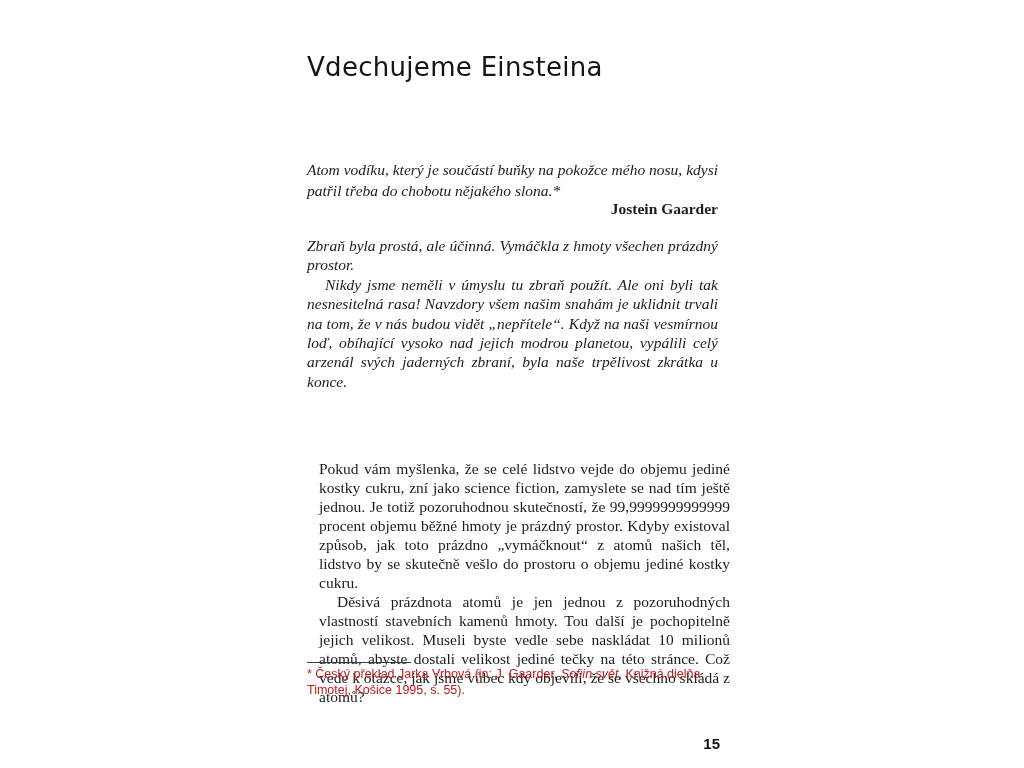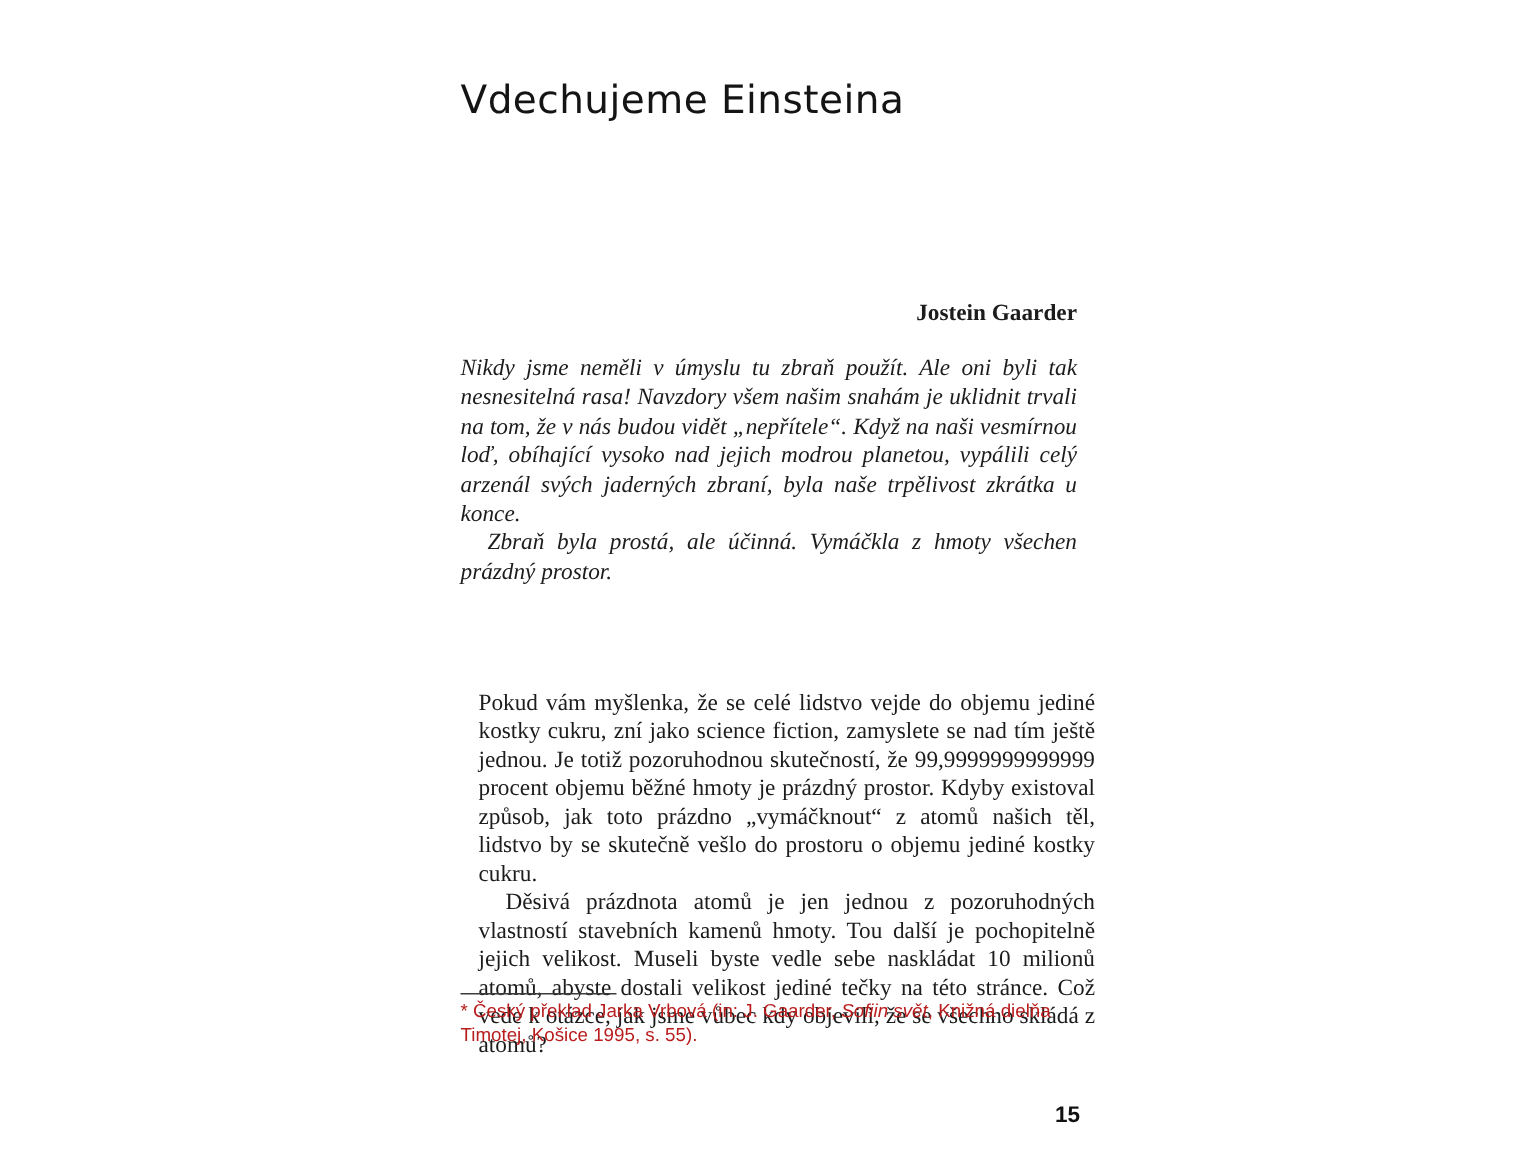--- a/index.html
+++ b/index.html
@@ -111,26 +111,27 @@
   }
 </style>
 </head>
 <body>
 
 <div class="page">
 
   <h1 class="chapter-title">Vdechujeme Einsteina</h1>
 
 
+  <div class="epigraph">Atom vodíku, který je součástí buňky na pokožce mého nosu, kdysi patřil třeba do chobotu nějakého slona.*</div>
 
   <div class="epigraph-attribution">Jostein Gaarder</div>
 
   <div class="fiction-block">
+    <p>Zbraň byla prostá, ale účinná. Vymáčkla z hmoty všechen prázdný prostor.</p>
     <p>Nikdy jsme neměli v úmyslu tu zbraň použít. Ale oni byli tak nesnesitelná rasa! Navzdory všem našim snahám je uklidnit trvali na tom, že v nás budou vidět „nepřítele“. Když na naši vesmírnou loď, obíhající vysoko nad jejich modrou planetou, vypálili celý arzenál svých jaderných zbraní, byla naše trpělivost zkrátka u konce.</p>
-    <p>Zbraň byla prostá, ale účinná. Vymáčkla z hmoty všechen prázdný prostor.</p>
   </div>
 
   <div class="body-block">
     <p>Pokud vám myšlenka, že se celé lidstvo vejde do objemu jediné kostky cukru, zní jako science fiction, zamyslete se nad tím ještě jednou. Je totiž pozoruhodnou skutečností, že 99,9999999999999 procent objemu běžné hmoty je prázdný prostor. Kdyby existoval způsob, jak toto prázdno „vymáčknout“ z atomů našich těl, lidstvo by se skutečně vešlo do prostoru o objemu jediné kostky cukru.</p>
     <p>Děsivá prázdnota atomů je jen jednou z pozoruhodných vlastností stavebních kamenů hmoty. Tou další je pochopitelně jejich velikost. Museli byste vedle sebe naskládat 10 milionů atomů, abyste dostali velikost jediné tečky na této stránce. Což vede k otázce, jak jsme vůbec kdy objevili, že se všechno skládá z atomů?</p>
   </div>
 
   <div class="footnote-rule"></div>
 
   <div class="footnote"><span>* Český překlad Jarka Vrbová (in: J. Gaarder, </span><span class="fn-italic">Sofiin svět</span><span>, Knižná dielňa Timotej, Košice 1995, s. 55).</span></div>

